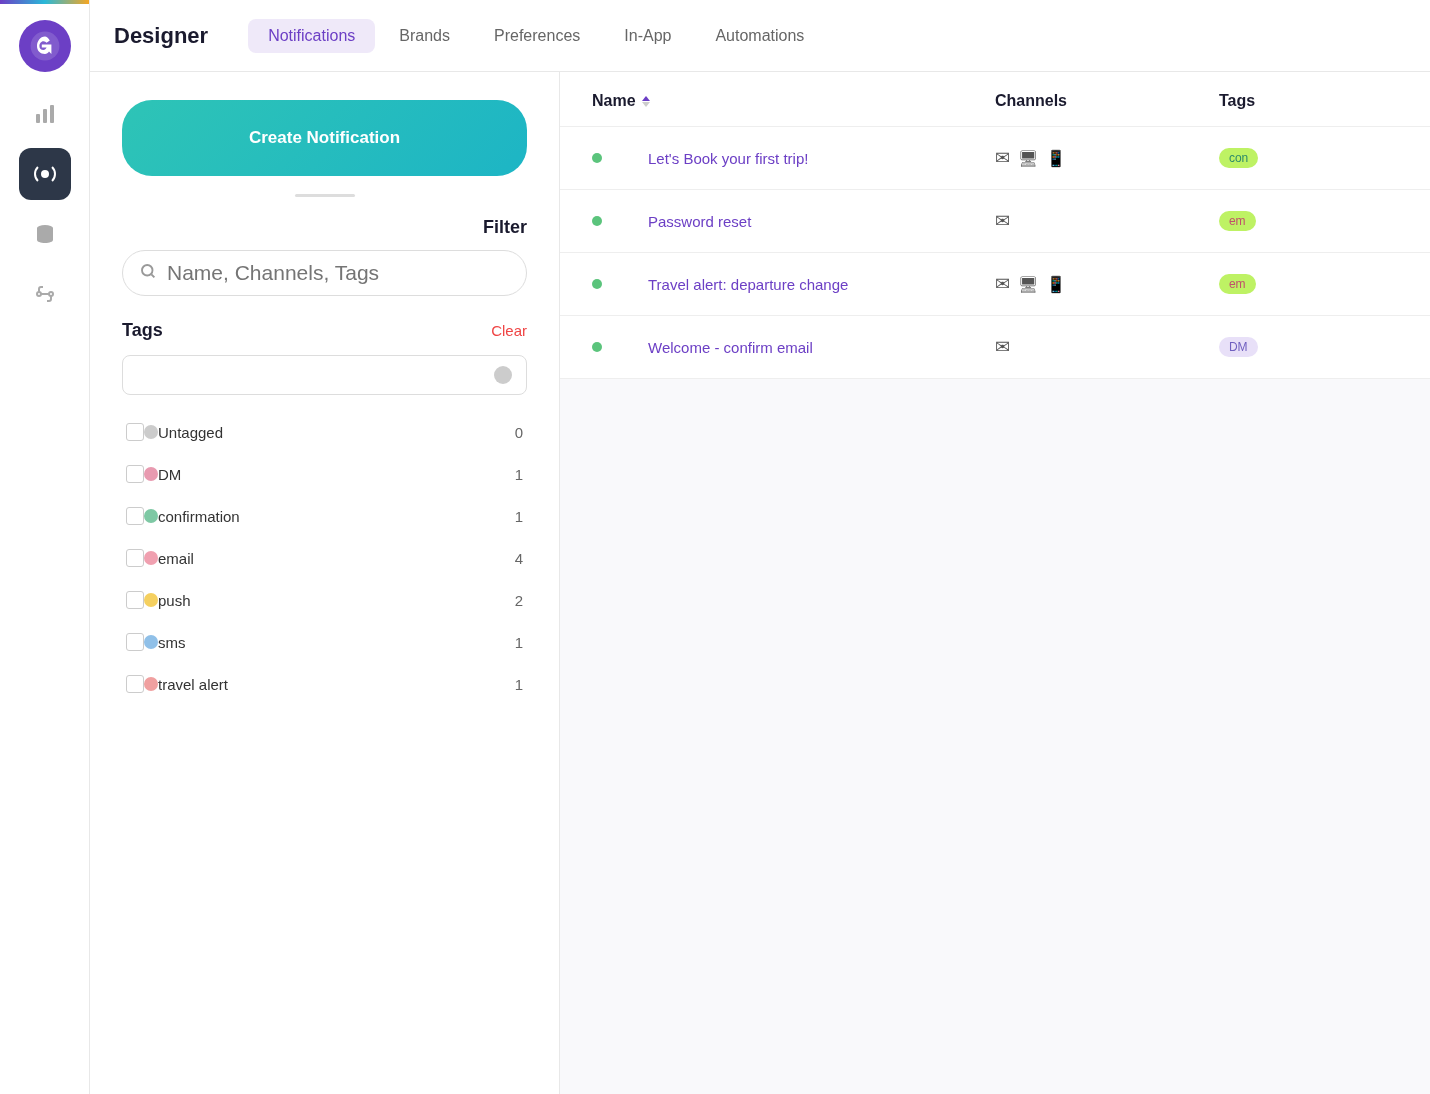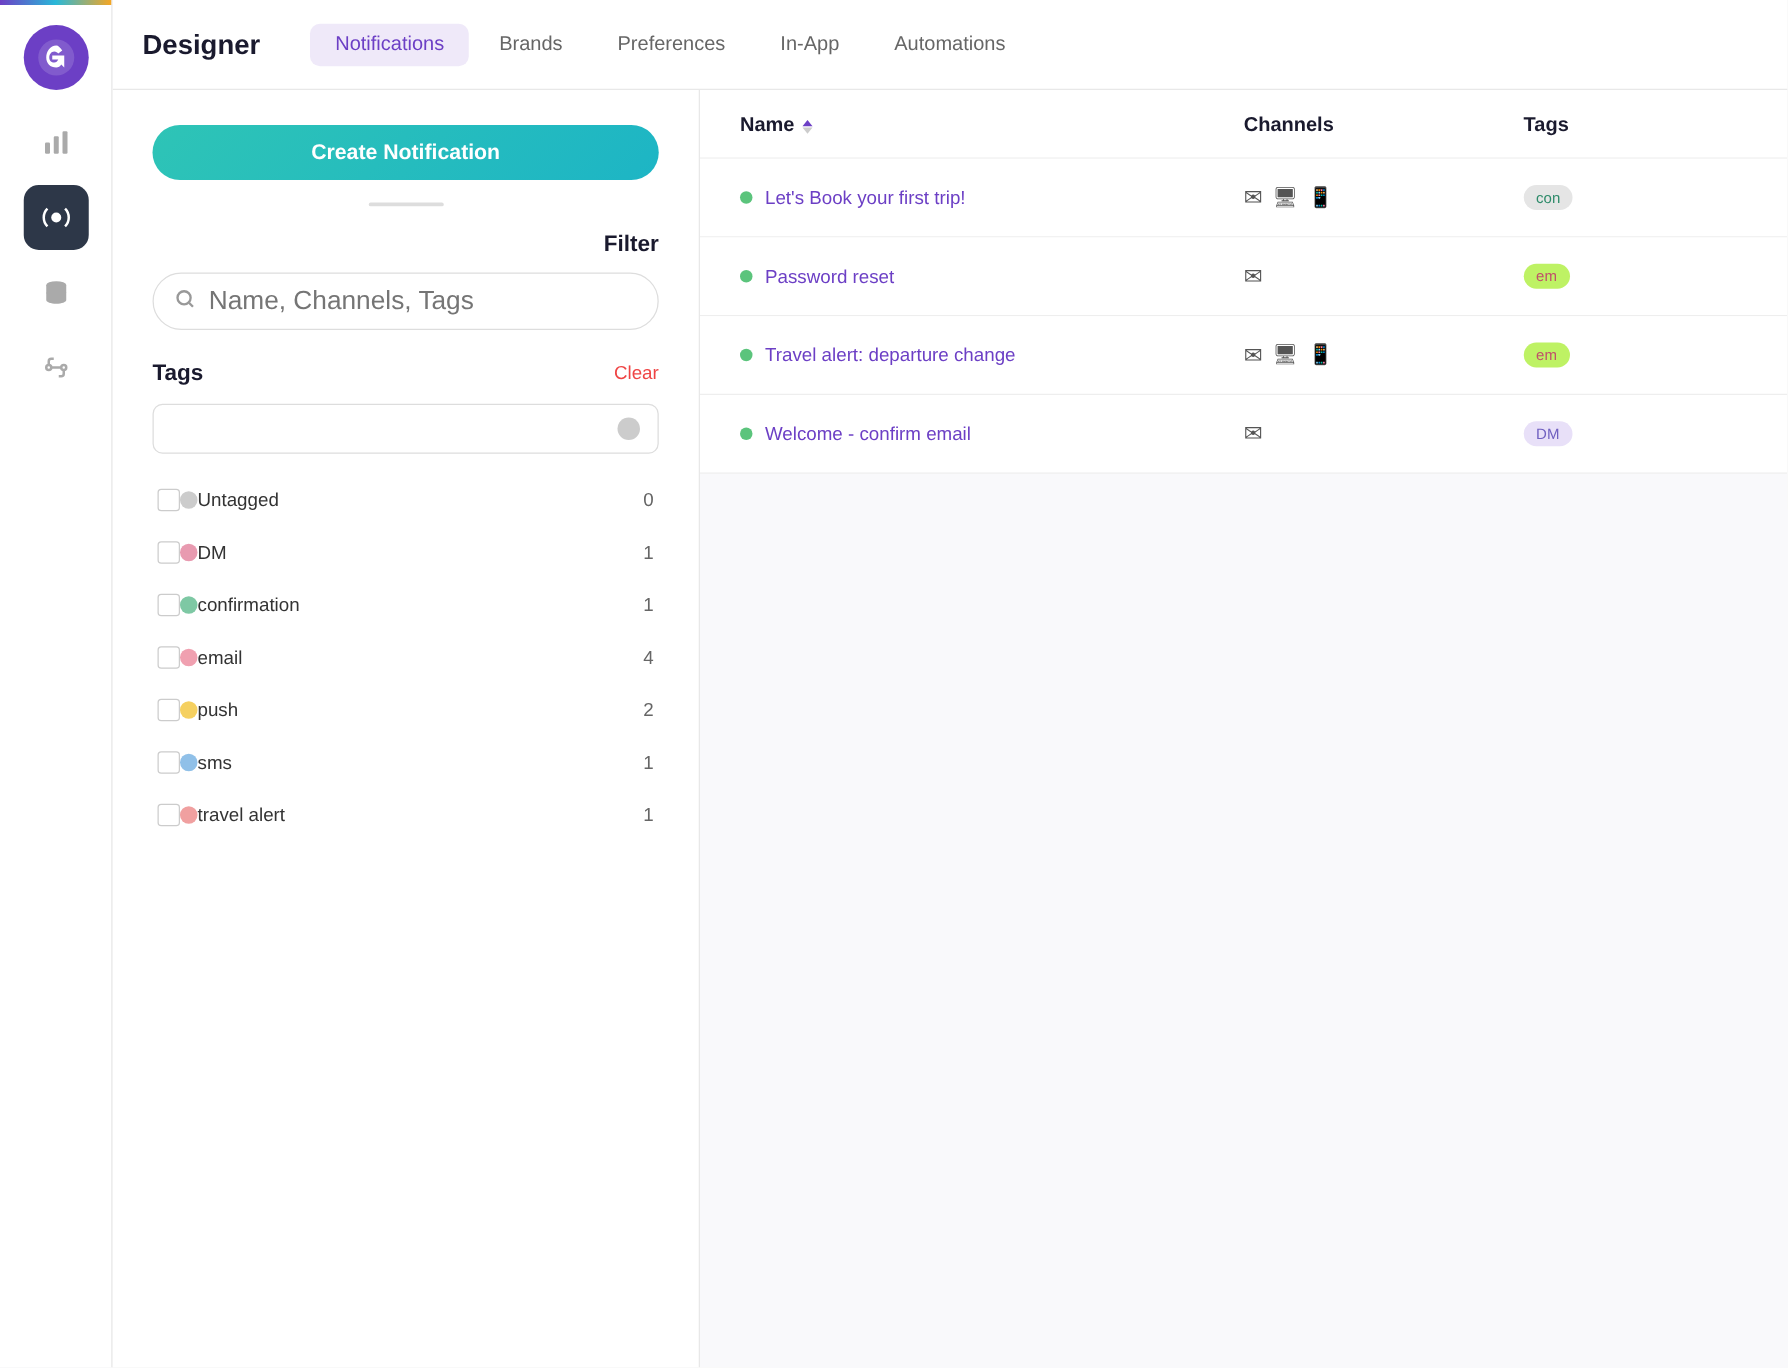--- a/index.html
+++ b/index.html
@@ -105,21 +105,21 @@
       padding: 28px 32px;
       display: flex;
       flex-direction: column;
       gap: 0;
     }
     .create-btn {
       background: linear-gradient(135deg, #2ec4b6, #1db5c5);
       color: #fff;
       border: none;
       border-radius: 30px;
-      padding: 12px 0;
+      padding: 28px 0;
       font-size: 17px;
       font-weight: 600;
       cursor: pointer;
       width: 100%;
       text-align: center;
     }
     .divider {
       width: 60px;
       height: 3px;
       background: #ddd;
@@ -303,20 +303,21 @@
     .status-dot {
       width: 10px; height: 10px;
       border-radius: 50%;
       background: #5bc47c;
       flex-shrink: 0;
     }
     .notif-name-text {
       font-size: 15px;
       color: #6c3fc5;
       font-weight: 500;
+      margin-left: 36px;
     }
     .notif-channels-col {
       flex: 1;
       display: flex;
       align-items: center;
       gap: 8px;
     }
     .notif-tags-col {
       flex: 0.8;
       display: flex;
@@ -326,21 +327,21 @@
     .channel-icon {
       color: #555;
       font-size: 18px;
     }
     .tag-badge {
       padding: 3px 10px;
       border-radius: 12px;
       font-size: 12px;
       font-weight: 500;
     }
-    .tag-badge.confirmation { background: #e5e5e5; color: #2e8b6a; }
+    .tag-badge.confirmation { background: #bef264; color: #2e8b6a; }
     .tag-badge.email { background: #bef264; color: #c0506a; }
     .tag-badge.dm { background: #e8e0f8; color: #7060c0; }
   </style>
 </head>
 <body>
 
 <div class="sidebar">
   <div class="sidebar-logo">
     <svg viewBox="0 0 40 40" fill="none">
       <circle cx="20" cy="20" r="18" fill="#fff" opacity="0.15"></circle>

